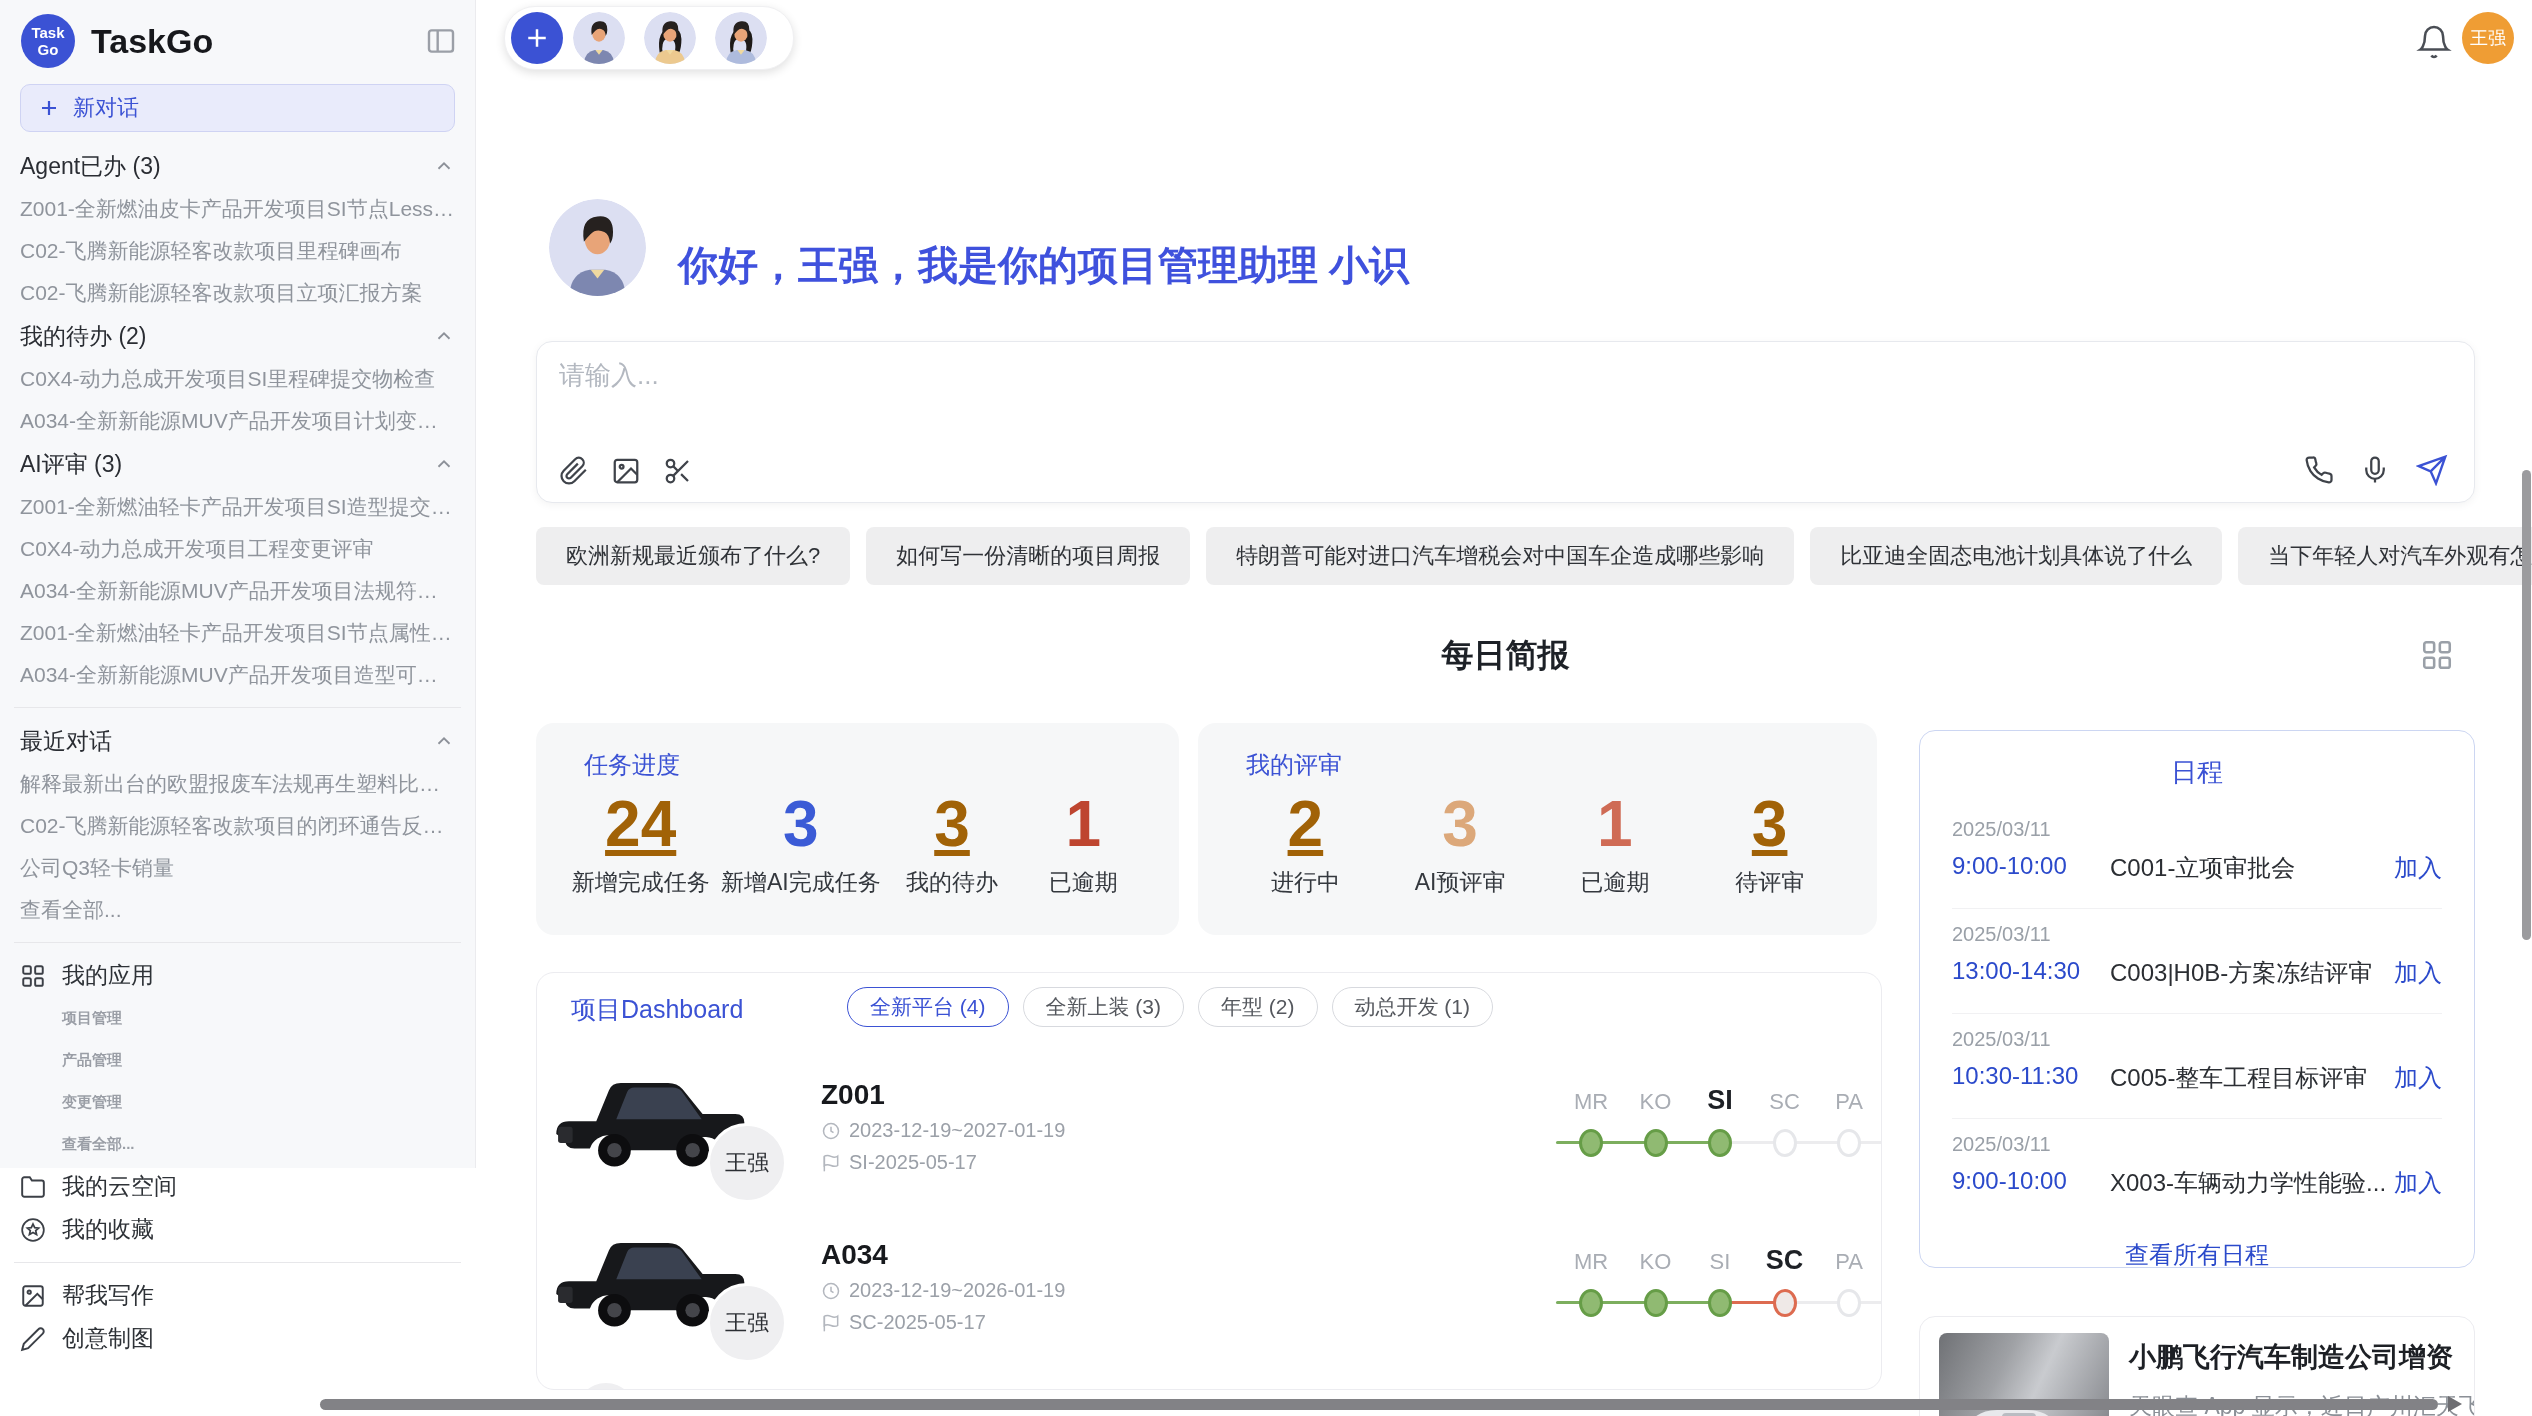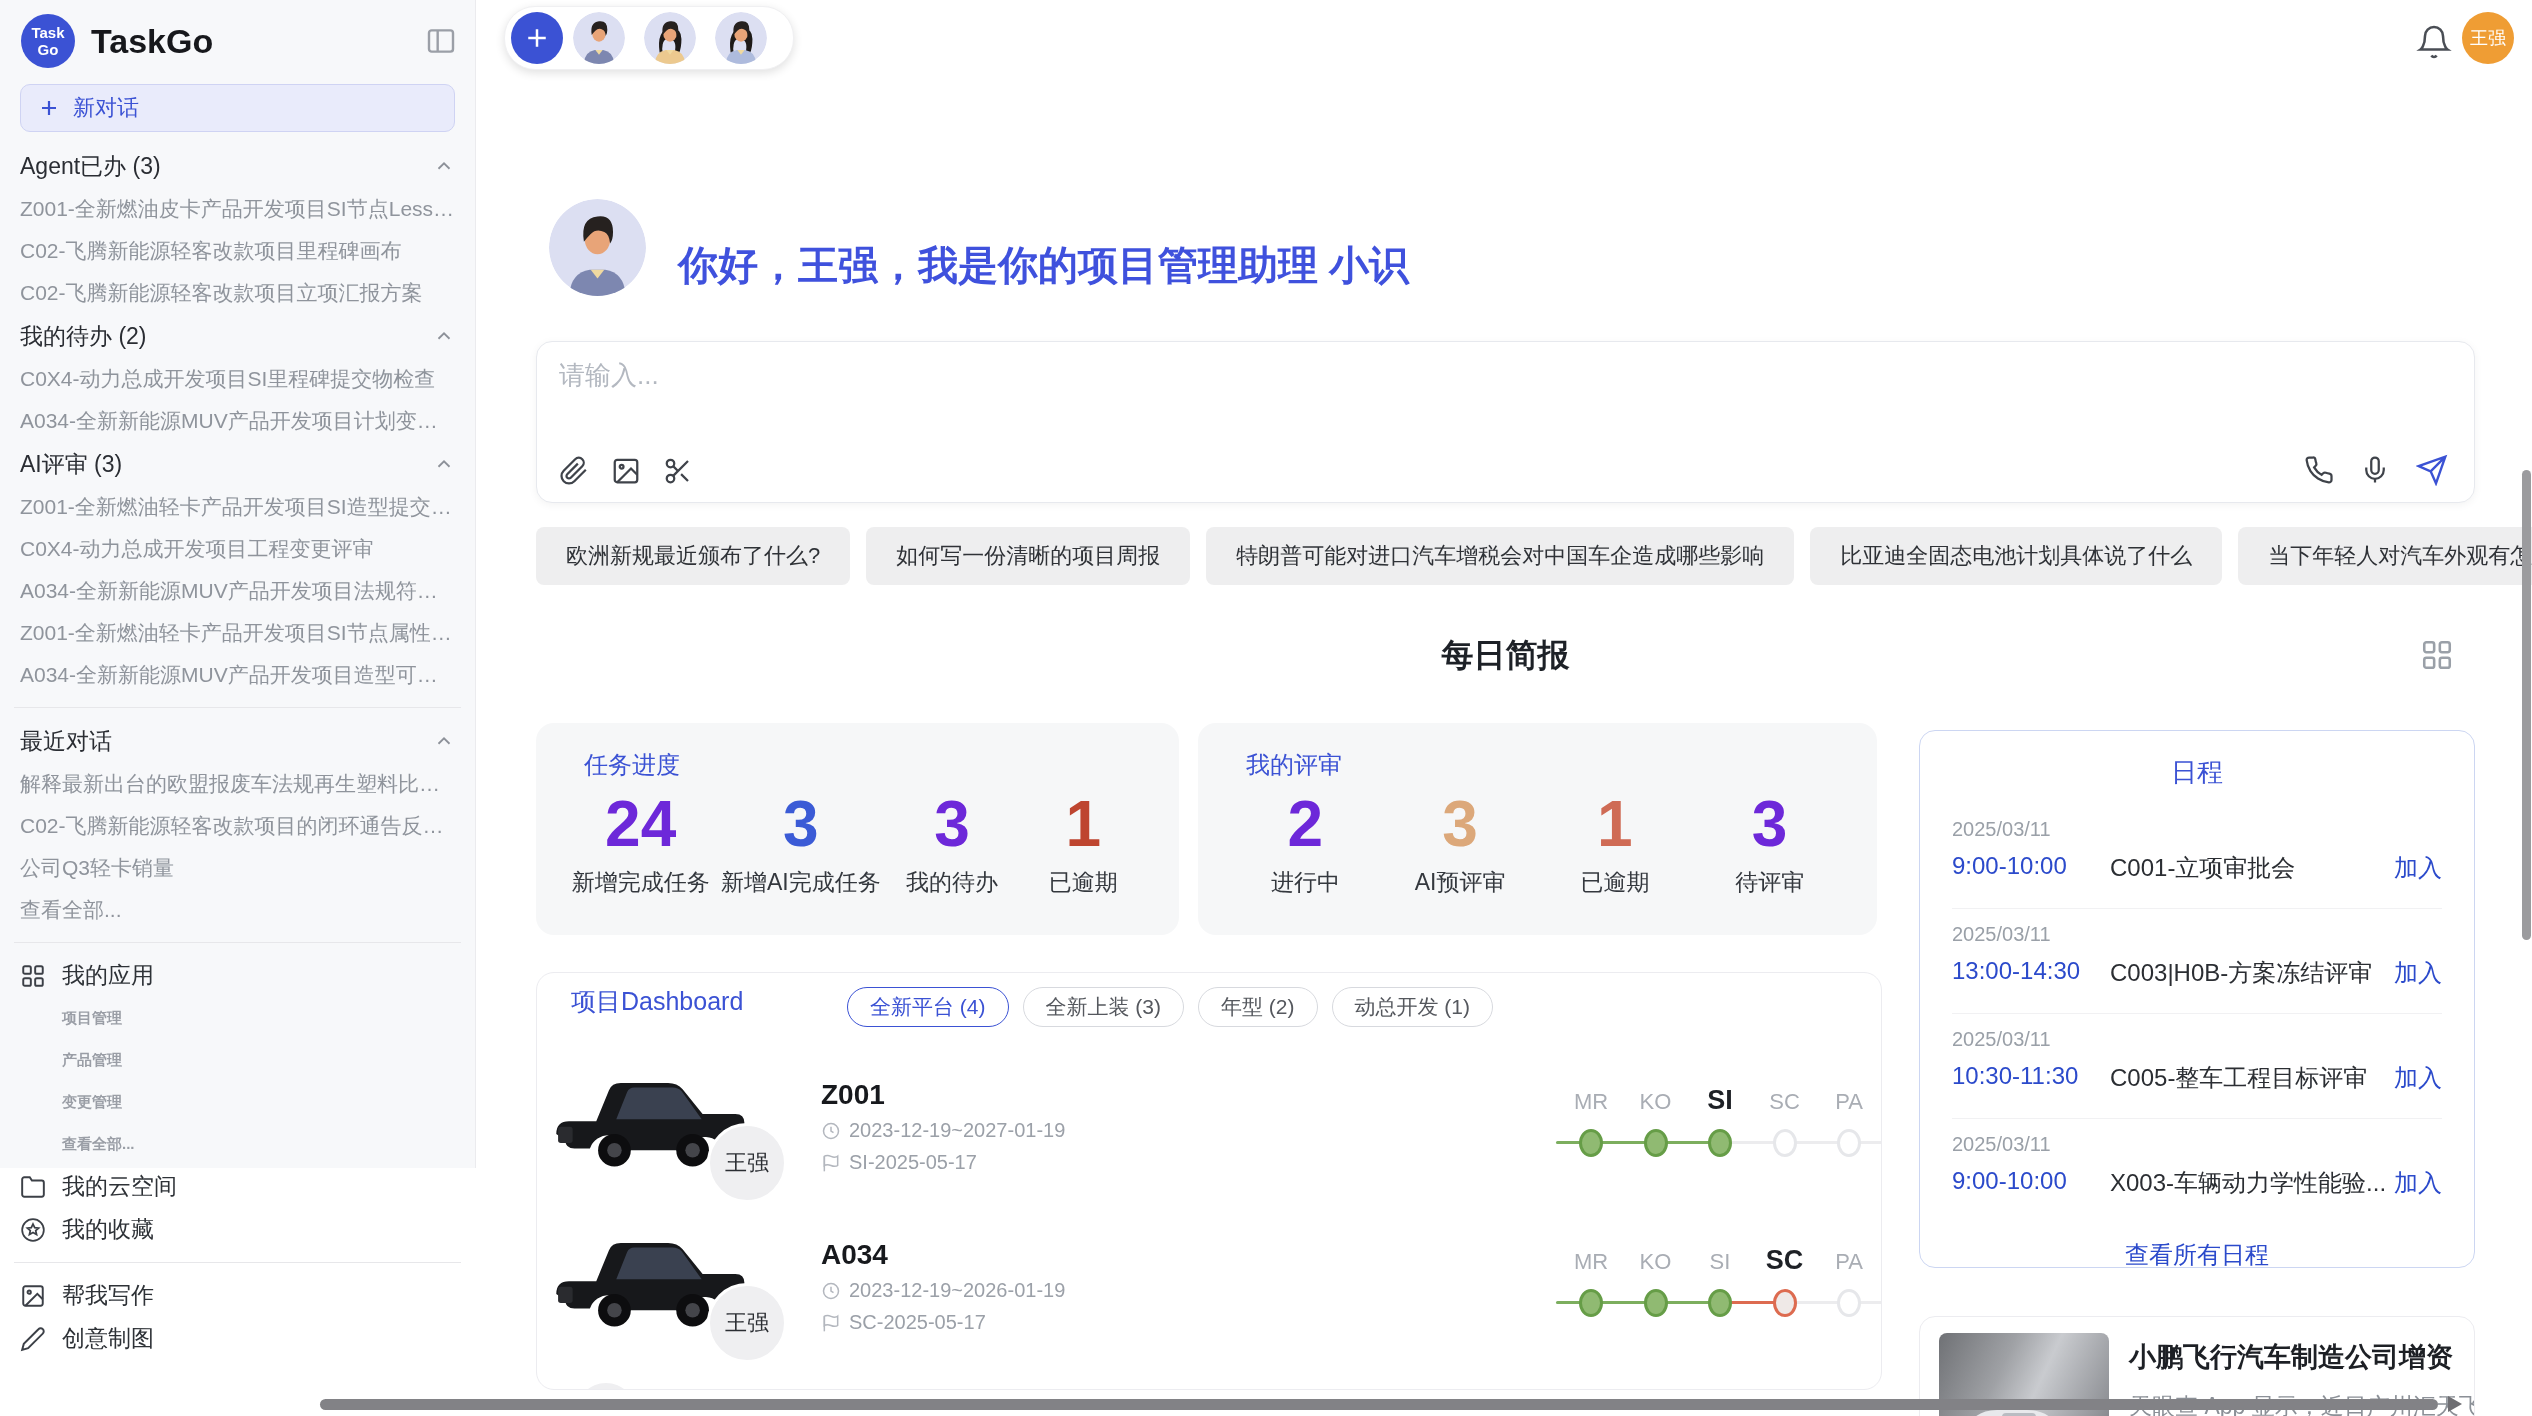--- a/index.html
+++ b/index.html
@@ -66,27 +66,27 @@
   .brief-title{position:absolute;left:536px;top:634px;width:1939px;text-align:center;
                font-size:32px;font-weight:bold;color:#1d2127;}
   .brief-grid-icon{position:absolute;left:2420px;top:638px;width:34px;height:34px;color:#9aa0a8;cursor:pointer;}
   .stat-card{position:absolute;top:723px;height:212px;background:#f6f7f8;border-radius:18px;
              box-sizing:border-box;padding:20px 30px 0;}
   .stat-card .sc-title{font-size:24px;color:#3B52D4;margin:6px 0 2px 18px;}
   .stat-row{display:flex;justify-content:space-around;margin-top:6px;}
   .stat-col{text-align:center;min-width:120px;}
   .stat-val{font-size:64px;font-weight:bold;line-height:74px;}
   .stat-lbl{font-size:23px;color:#34383e;margin-top:6px;}
-  .tone-dark{color:#6d28d9;} .tone-blue{color:#3B5BD6;} .tone-red{color:#BE4530;}
+  .tone-dark{color:#a16207;text-decoration:underline;} .tone-blue{color:#3B5BD6;} .tone-red{color:#BE4530;}
   .tone-tan{color:#DCA87A;} .tone-salmon{color:#CF6B55;}
 
   
   .dash-card{position:absolute;left:536px;top:972px;width:1346px;height:418px;background:#fff;
              border:1px solid #ececf0;border-radius:18px;box-sizing:border-box;overflow:hidden;}
-  .dash-title{position:absolute;left:34px;top:12px;font-size:25px;color:#3B52D4;}
+  .dash-title{position:absolute;left:34px;top:20px;font-size:25px;color:#3B52D4;}
   .dash-tabs{position:absolute;left:310px;top:14px;display:flex;gap:14px;}
   .tab{height:40px;line-height:38px;padding:0 22px;border-radius:22px;font-size:21px;
        border:1.5px solid #d7d9de;color:#55585e;background:#fff;box-sizing:border-box;cursor:pointer;white-space:nowrap;}
   .tab.active{border-color:#3B52D4;color:#3B52D4;}
   .proj-row{position:absolute;left:12px;width:1320px;height:156px;}
   .truck{position:absolute;left:0;top:10px;width:200px;height:120px;}
   .owner-badge{position:absolute;left:158px;top:70px;width:80px;height:80px;border-radius:50%;
                background:#efeff1;border:3px solid #fff;display:flex;align-items:center;
                justify-content:center;font-size:22px;color:#2b2e33;box-sizing:border-box;}
   .proj-name{position:absolute;left:272px;top:26px;font-size:28px;font-weight:bold;color:#17191d;}

